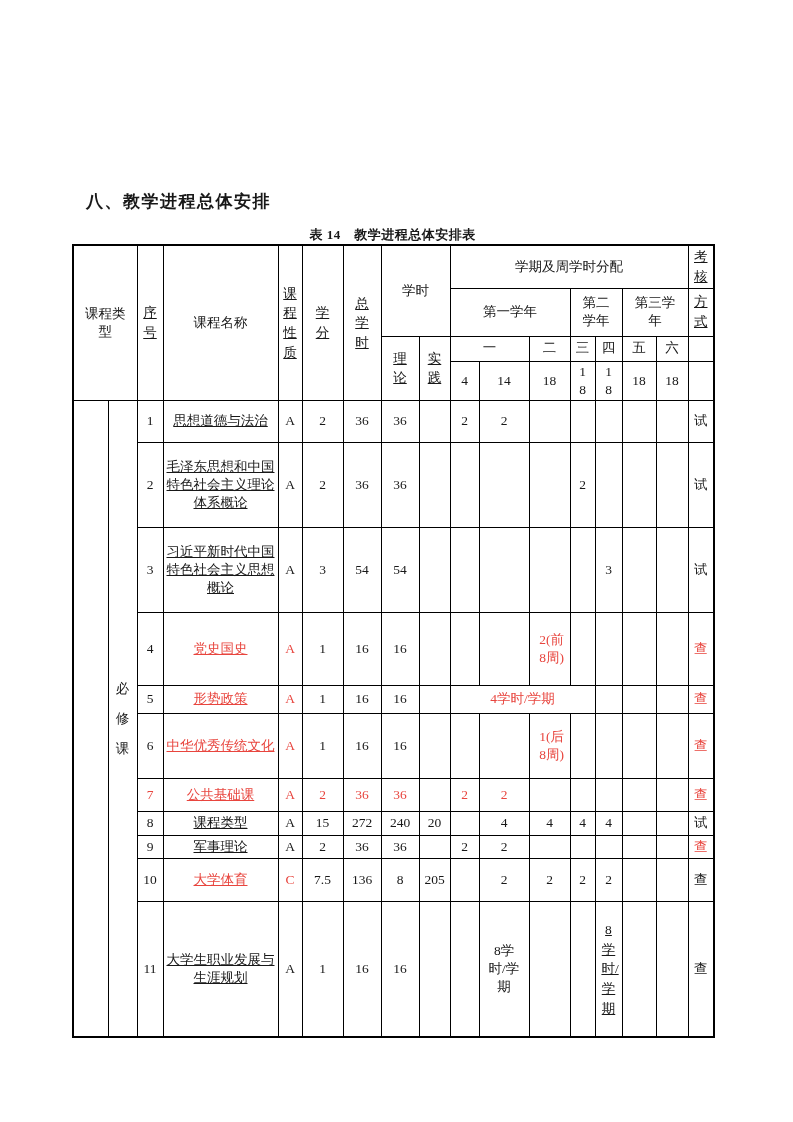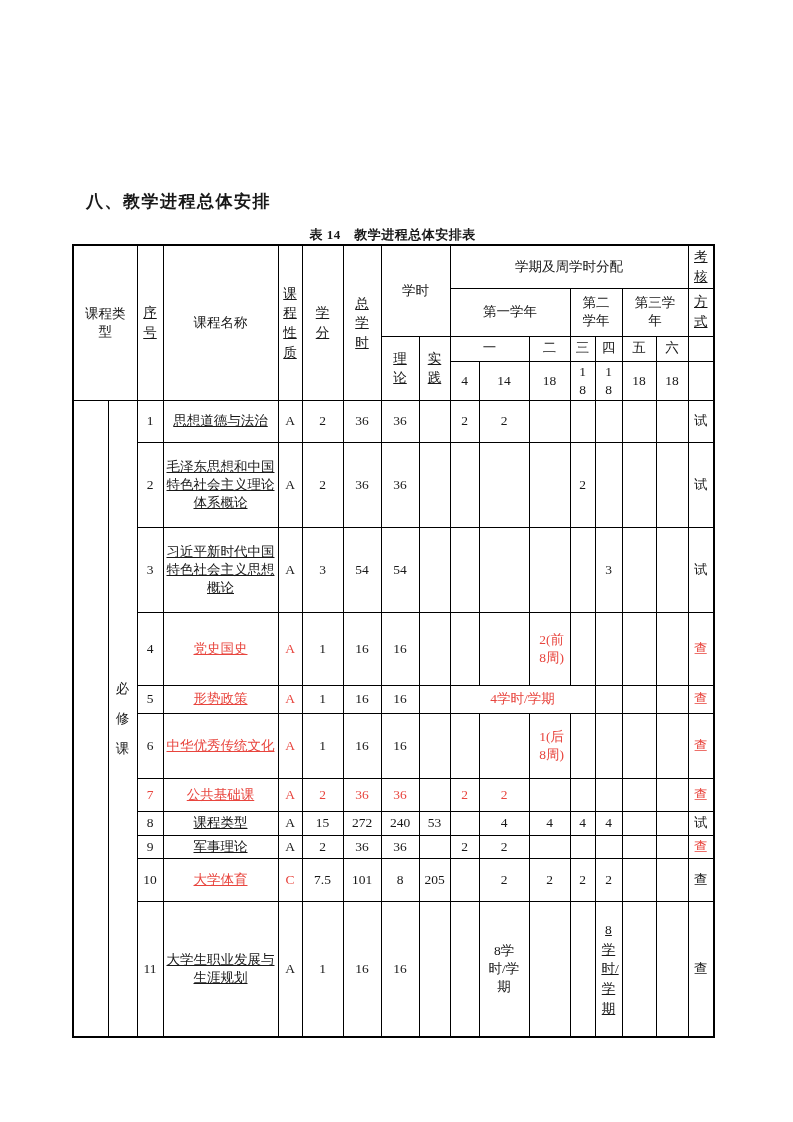--- a/index.html
+++ b/index.html
@@ -221,21 +221,21 @@
       <td class="red">查</td>
     </tr>
 
     <tr style="height:24px">
       <td>8</td>
       <td class="name">课程类型</td>
       <td>A</td>
       <td>15</td>
       <td>272</td>
       <td>240</td>
-      <td>53</td>
+      <td>20</td>
       <td></td>
       <td>4</td>
       <td>4</td>
       <td>4</td>
       <td>4</td>
       <td></td>
       <td></td>
       <td>试</td>
     </tr>
 
@@ -255,21 +255,21 @@
       <td></td>
       <td></td>
       <td class="red">查</td>
     </tr>
 
     <tr style="height:43px">
       <td>10</td>
       <td class="name red">大学体育</td>
       <td class="red">C</td>
       <td>7.5</td>
-      <td>101</td>
+      <td>136</td>
       <td>8</td>
       <td>205</td>
       <td></td>
       <td>2</td>
       <td>2</td>
       <td>2</td>
       <td>2</td>
       <td></td>
       <td></td>
       <td>查</td>

